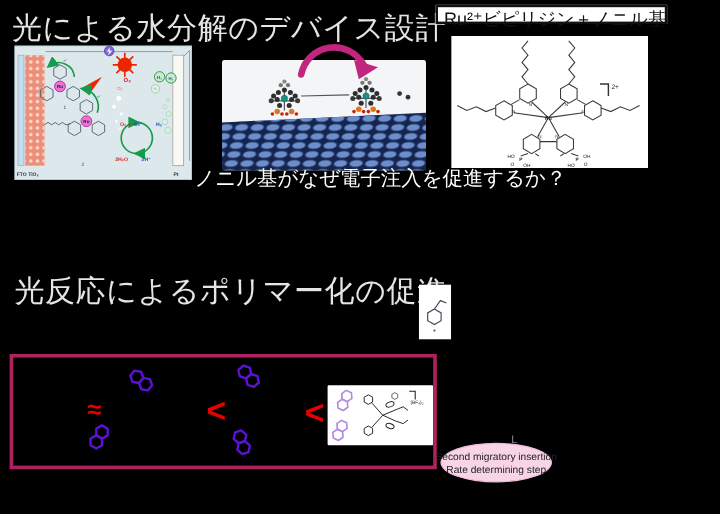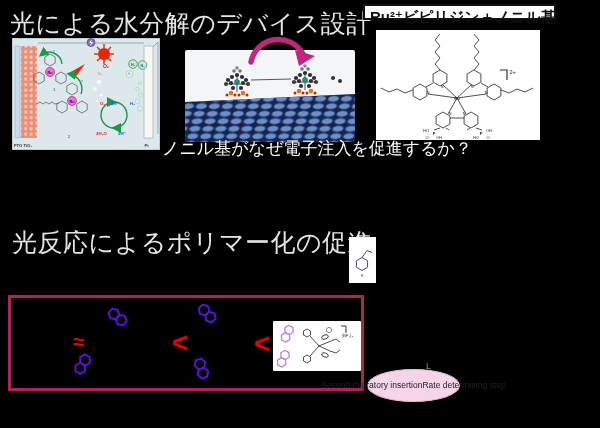--- a/index.html
+++ b/index.html
@@ -3,27 +3,27 @@
 <meta charset="utf-8">
 <style>
   *{margin:0;padding:0;box-sizing:border-box}
   html,body{background:#000}
   body{font-family:"Liberation Sans","DejaVu Sans",sans-serif}
   .stage{position:relative;width:600px;height:428px;background:#000;overflow:hidden}
   .abs{position:absolute}
   .title{position:absolute;font-weight:normal;color:#e5e5e5;white-space:nowrap;font-size:25px;letter-spacing:.5px}
   .question{position:absolute;font-weight:normal;color:#ffffff;white-space:nowrap;font-size:17px}
   .ru-header{position:absolute;left:363px;top:4px;width:193px;height:16px;background:#fff;border:2px solid #111;
-             color:#111;font-weight:bold;font-size:15px;line-height:21px;padding-left:5px;white-space:nowrap}
+             color:#111;font-weight:normal;font-size:15px;line-height:21px;padding-left:5px;white-space:nowrap}
   .cmp-box{position:absolute;left:8px;top:295px;width:356px;height:96px;border:3px solid #b1215f;background:#000}
   .sym{position:absolute;color:#e80000;font-weight:bold;line-height:1}
   .sym.approx{left:62px;top:33px;font-size:21px}
   .sym.lt{font-size:28px}
   .ellipse{position:absolute;left:367px;top:369px;width:93px;height:33px;border-radius:50%;
-           background:#f7d4e7;border:1px solid #eebcd8;display:flex;flex-direction:row;
+           background:#f7d4e7;border:1px solid #eebcd8;display:flex;flex-direction:column;
            align-items:center;justify-content:center;color:#222;font-size:8.5px;line-height:1.25;white-space:nowrap}
   .ellipse .b{font-weight:normal}
   .l-label{position:absolute;left:426px;top:361px;color:#8a8a8a;font-size:9px}
   svg text{font-family:"Liberation Sans","DejaVu Sans",sans-serif}
 </style>
 </head>
 <body>
 
 <div class="stage">
 

